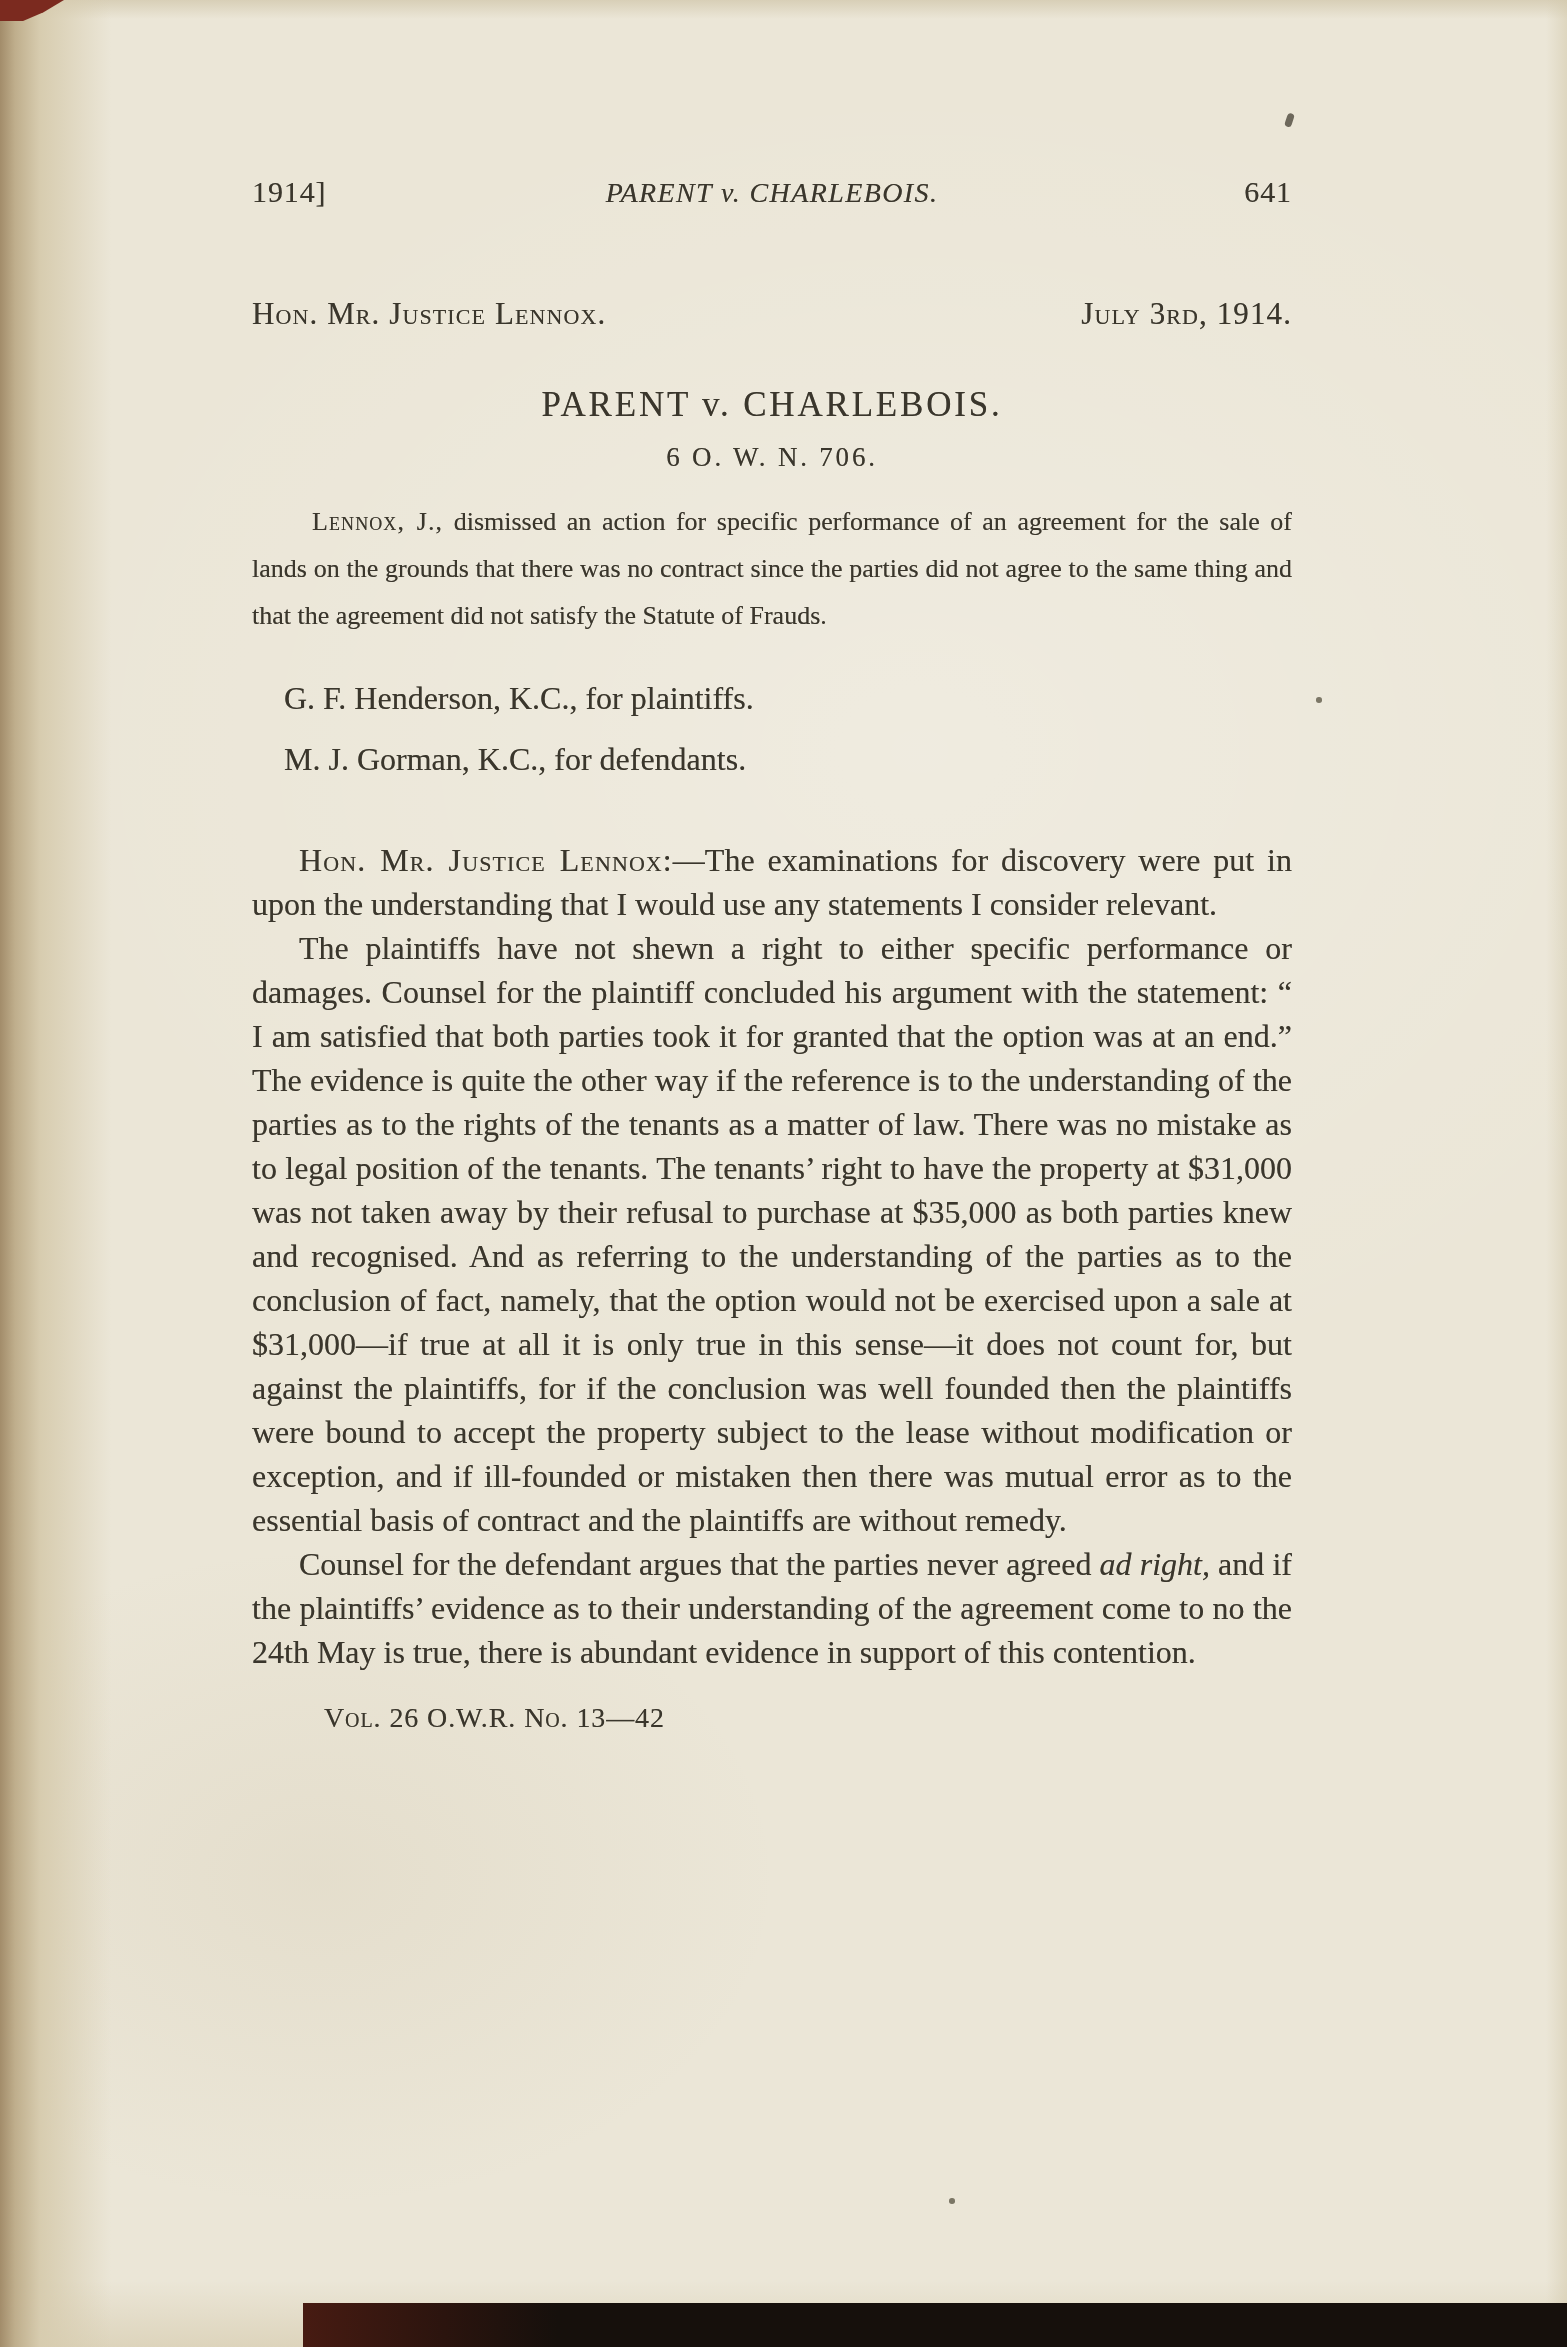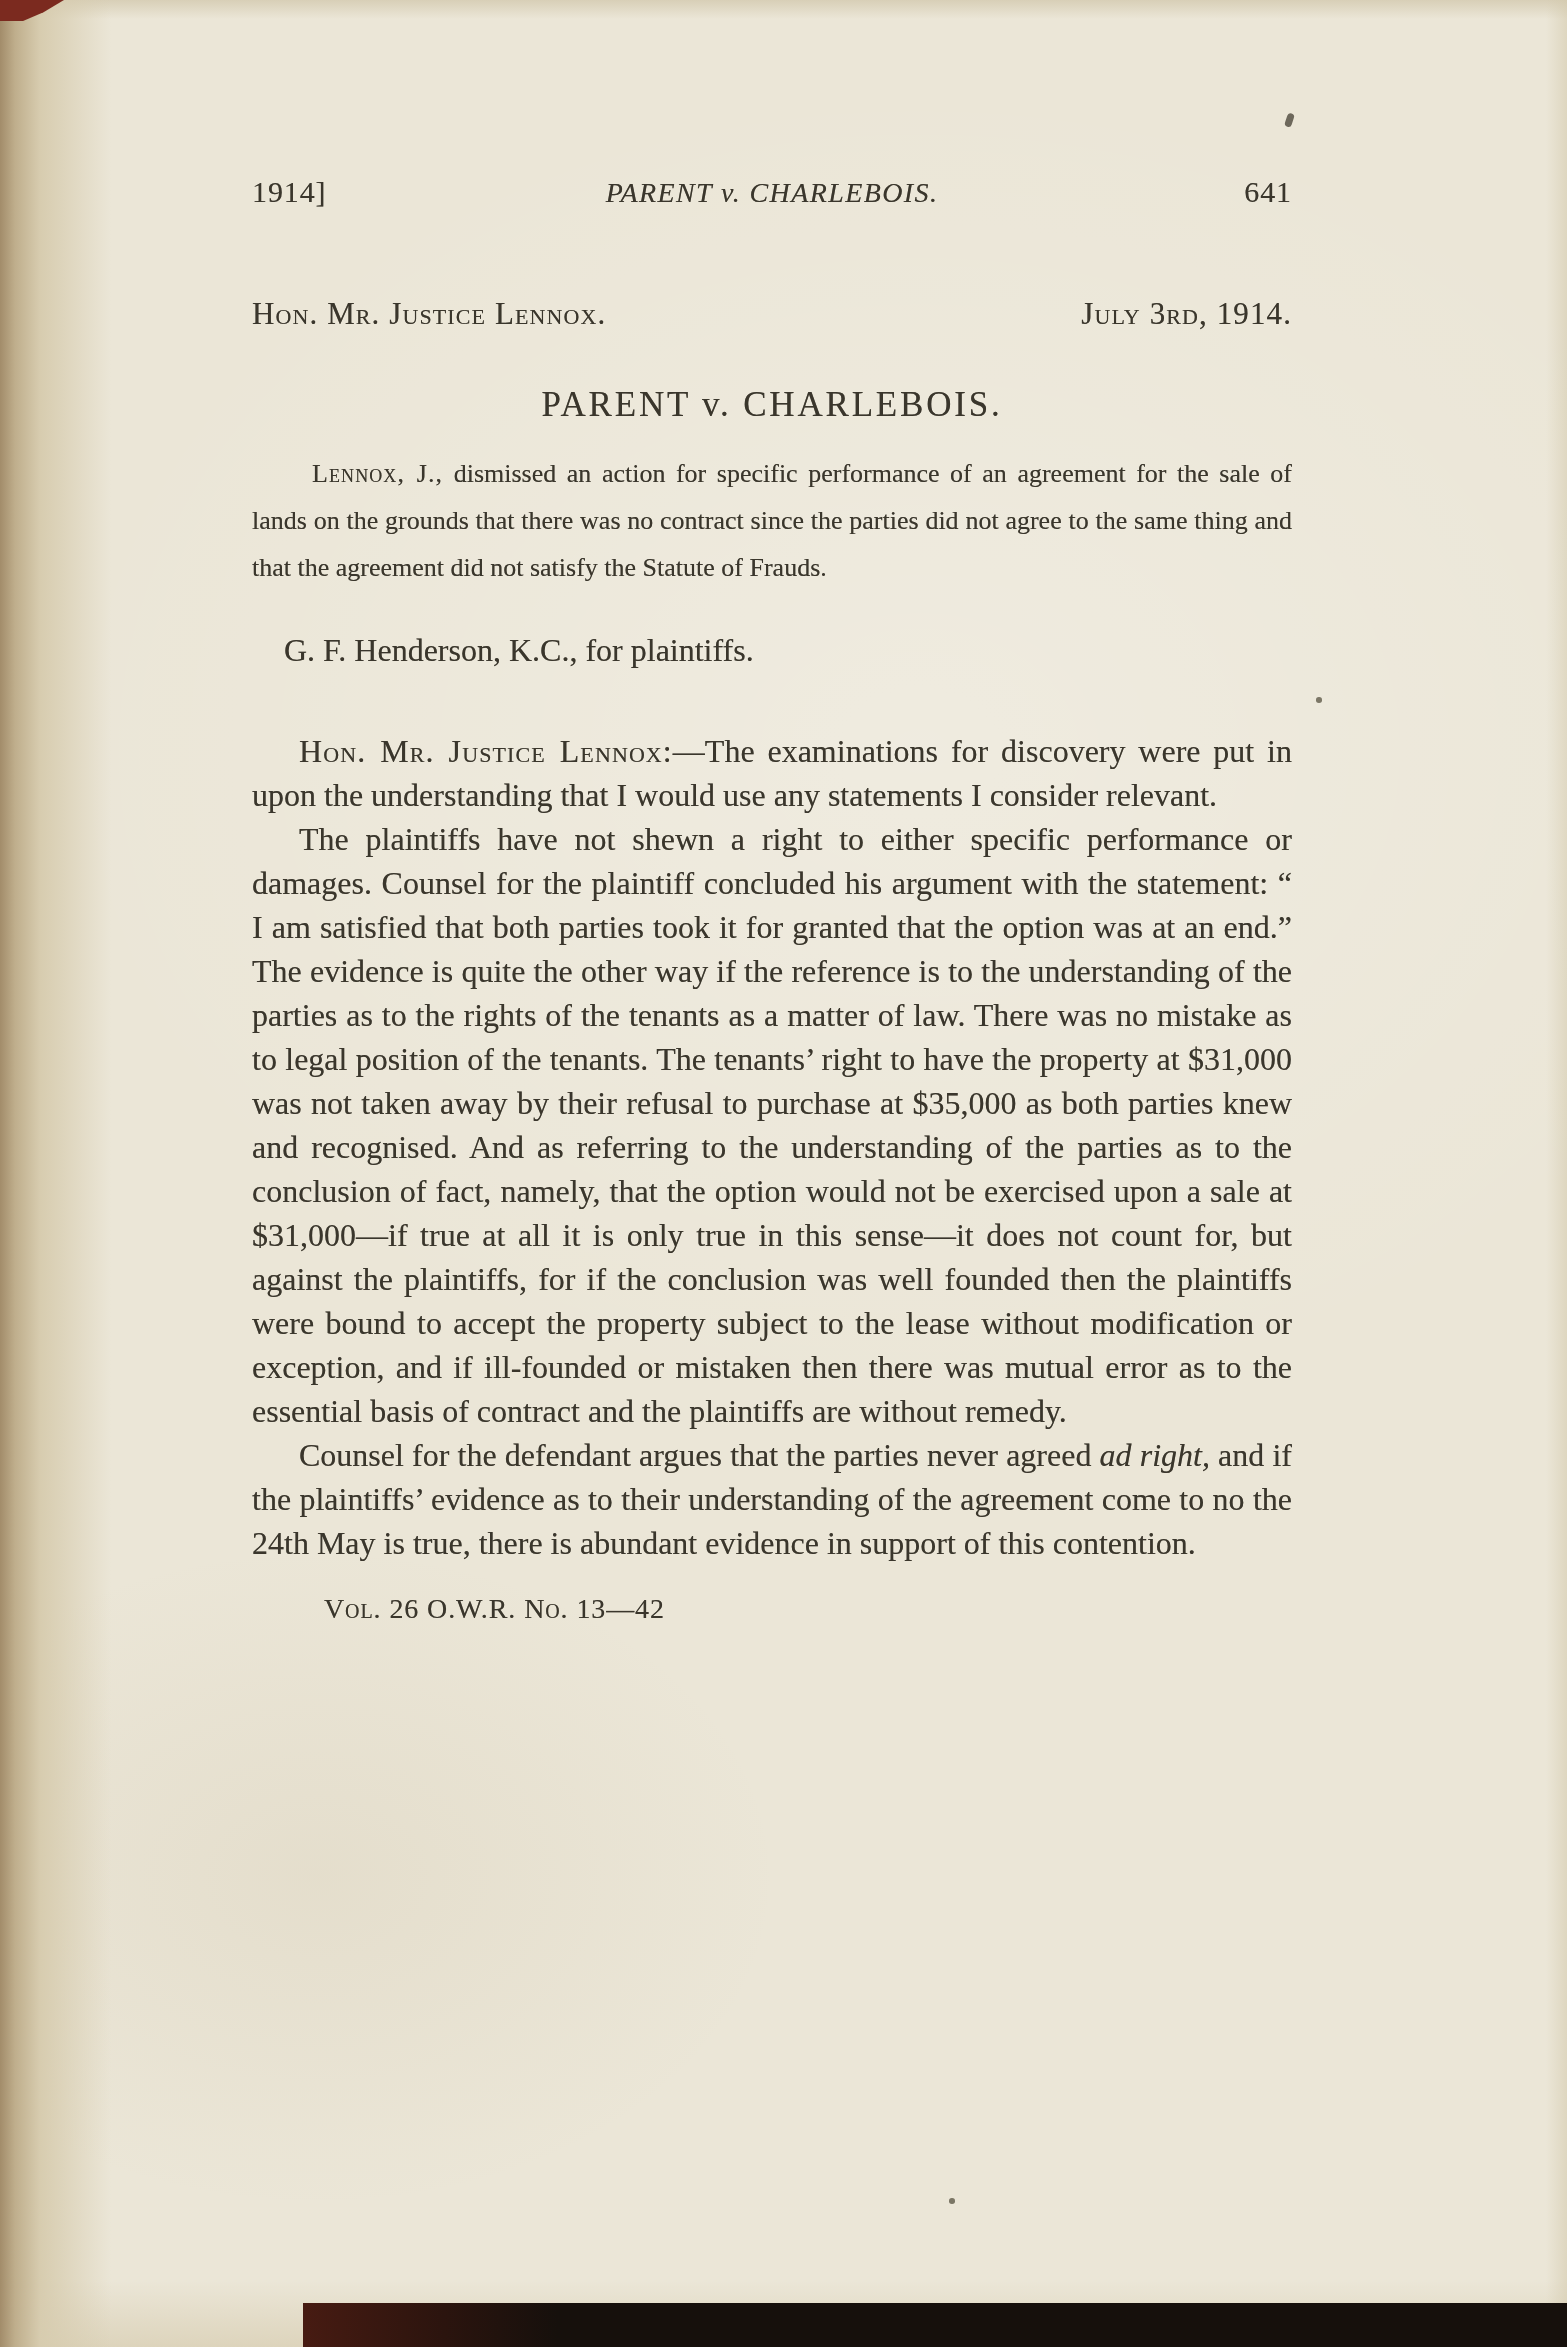--- a/index.html
+++ b/index.html
@@ -128,26 +128,28 @@
       <span class="rh-page">641</span>
     </div>
 
     <div class="dateline">
       <span class="sc">Hon. Mr. Justice Lennox.</span>
       <span class="sc">July 3rd, 1914.</span>
     </div>
 
     <h1 class="case-title">PARENT v. CHARLEBOIS.</h1>
 
+    <div class="citation">6 O. W. N. 706.</div>
 
 
     <div class="summary"><span class="sc">Lennox, J.,</span><span> dismissed an action for specific performance of an agreement for the sale of lands on the grounds that there was no contract since the parties did not agree to the same thing and that the agreement did not satisfy the Statute of Frauds.</span></div>
 
     <div class="counsel-block">
       <p class="counsel-line">G. F. Henderson, K.C., for plaintiffs.</p>
+      <p class="counsel-line">M. J. Gorman, K.C., for defendants.</p>
     </div>
 
     <div class="body-block">
       <p class="body-para"><span class="sc">Hon. Mr. Justice Lennox:</span><span>—The examinations for discovery were put in upon the understanding that I would use any statements I consider relevant.</span></p>
       <p class="body-para">The plaintiffs have not shewn a right to either specific performance or damages.  Counsel for the plaintiff concluded his argument with the statement: “ I am satisfied that both parties took it for granted that the option was at an end.” The evidence is quite the other way if the reference is to the understanding of the parties as to the rights of the tenants as a matter of law.  There was no mistake as to legal position of the tenants.  The tenants’ right to have the property at $31,000 was not taken away by their refusal to purchase at $35,000 as both parties knew and recognised.  And as referring to the understanding of the parties as to the conclusion of fact, namely, that the option would not be exercised upon a sale at $31,000—if true at all it is only true in this sense—it does not count for, but against the plaintiffs, for if the conclusion was well founded then the plaintiffs were bound to accept the property subject to the lease without modification or exception, and if ill-founded or mistaken then there was mutual error as to the essential basis of contract and the plaintiffs are without remedy.</p>
       <p class="body-para"><span>Counsel for the defendant argues that the parties never agreed </span><span class="it">ad right,</span><span> and if the plaintiffs’ evidence as to their understanding of the agreement come to no the 24th May is true, there is abundant evidence in support of this contention.</span></p>
     </div>
 
     <div class="footer-line">Vol. 26 O.W.R. No. 13—42</div>
 

